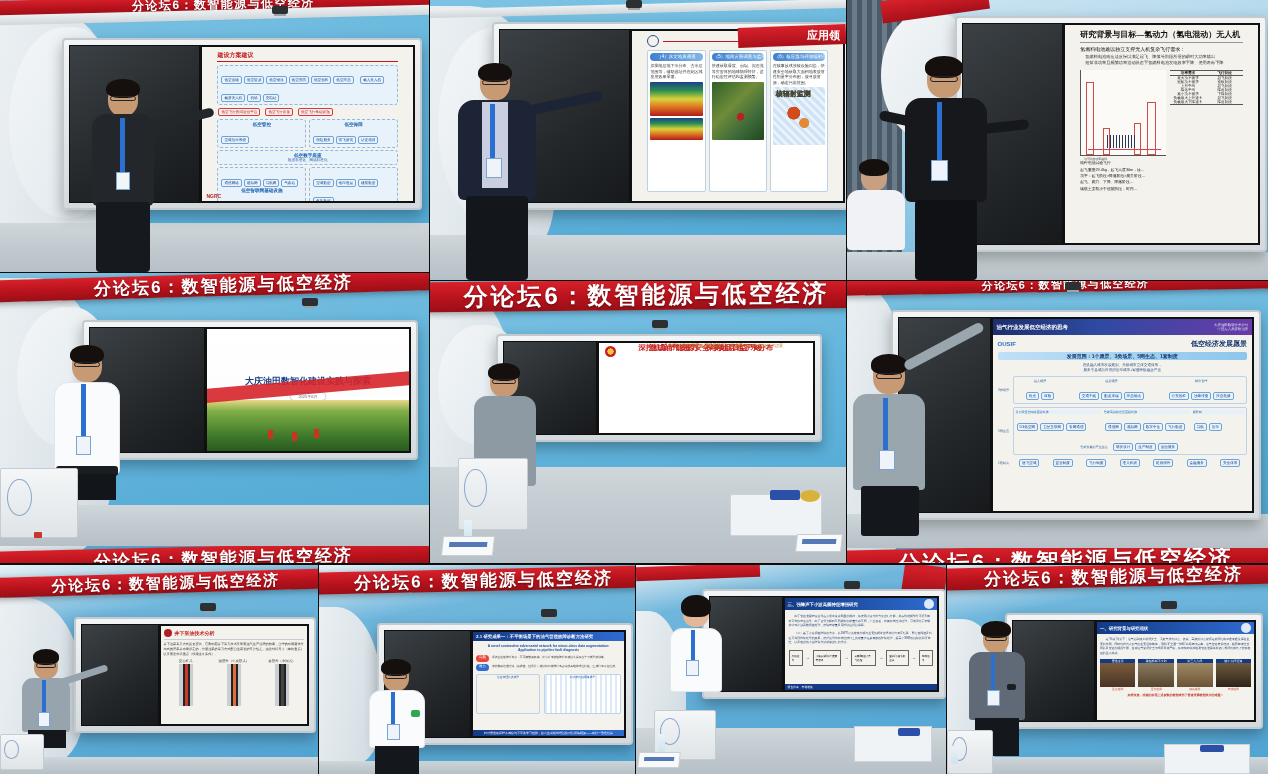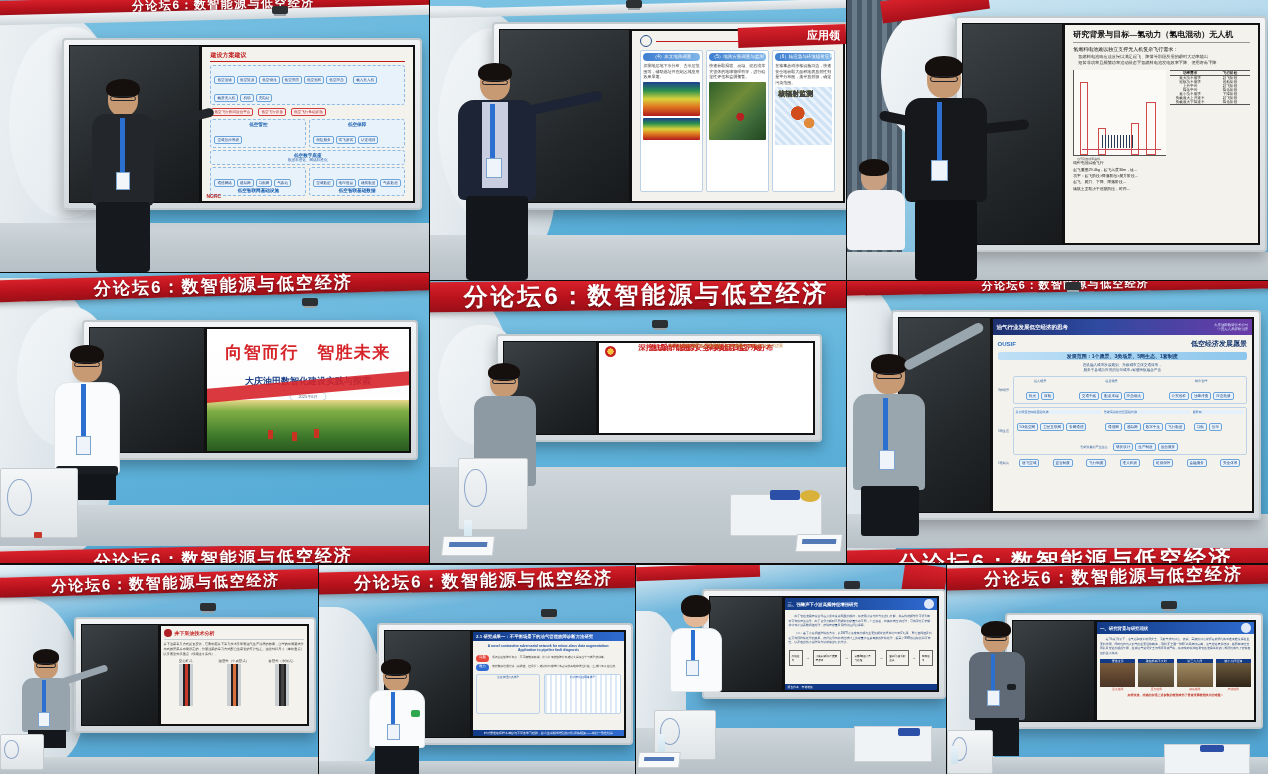--- a/index.html
+++ b/index.html
@@ -77,21 +77,21 @@
     position: absolute; left: 0; right: 0; bottom: -11px; height: 11px;
     background: linear-gradient(180deg,#2a2d30,#141618);
     border-radius: 0 0 3px 3px;
   }
   .cam {
     position: absolute; width: 16px; height: 8px; border-radius: 2px;
     background: #2c3033; box-shadow: 0 4px 0 -2px #9aa3a8;
   }
 
   
-  .slide { position: absolute; inset: 0; padding: 4px 8px; }
+  .slide { position: absolute; inset: 0; padding: 4px 15px; }
   .slide-title {
     font-size: 6px; font-weight: 700; color: #c01a1a;
     border-bottom: 1px solid #c01a1a; padding-bottom: 1px; margin-bottom: 3px;
     white-space: nowrap; overflow: hidden;
   }
   .sl-row { display: flex; gap: 3px; }
   .sl-card {
     flex: 1; background: #fff; border: 1px solid #bcd0e6; border-radius: 2px;
     padding: 2px; font-size: 4px; color: #2a4a7a; line-height: 1.35; overflow: hidden;
   }
@@ -404,21 +404,20 @@
       <div class="banner" style="top:2px;height:22px;font-size:17px;transform:rotate(-1.6deg);">分论坛6：数智能源与低空经济</div>
       <div class="banner" style="bottom:-6px;height:24px;font-size:17px;transform:rotate(-1.4deg);">分论坛6：数智能源与低空经济</div>
       <div class="floor" style="height:14%;bottom:18px;"></div>
       <div class="cam" style="left:302px;top:26px;"></div>
 
       <div class="board-frame" style="left:82px;top:48px;width:336px;height:140px;">
         <div class="board-black" style="flex:0 0 36%;"></div>
         <div class="board-screen" style="background:#fff;">
           <div class="slide" style="padding:0;">
             <div style="position:absolute;inset:0;background:linear-gradient(180deg,#ffffff 0%,#fdfdfd 52%,#ffffff 56%);"></div>
-            <div style="position:absolute;left:0;right:0;top:10%;text-align:center;font-size:17px;font-weight:700;color:#d6252a;letter-spacing:.08em;">向智而行　智胜未来</div>
             <div style="position:absolute;left:0;right:0;top:38%;text-align:center;font-size:9px;font-weight:700;color:#1b3f86;">大庆油田数智化建设实践与探索</div>
             <div style="position:absolute;left:50%;transform:translateX(-50%);top:52%;padding:1px 8px;border:1px solid #c8d4e4;border-radius:8px;font-size:4px;color:#55627a;background:#fff;">2025年6月</div>
             <div style="position:absolute;left:0;right:0;bottom:0;height:42%;
                         background:linear-gradient(180deg,#e8d88a 0%,#7fae45 22%,#3f7a2b 70%,#2a5a20 100%);">
               <div style="position:absolute;left:30%;bottom:24%;width:5px;height:9px;background:#c8341f;"></div>
               <div style="position:absolute;left:42%;bottom:20%;width:5px;height:9px;background:#c8341f;"></div>
               <div style="position:absolute;left:53%;bottom:26%;width:5px;height:9px;background:#c8341f;"></div>
             </div>
             <div style="position:absolute;right:-6%;top:42%;width:112%;height:14px;background:#d6252a;transform:rotate(-5deg);opacity:.9;"></div>
           </div>

